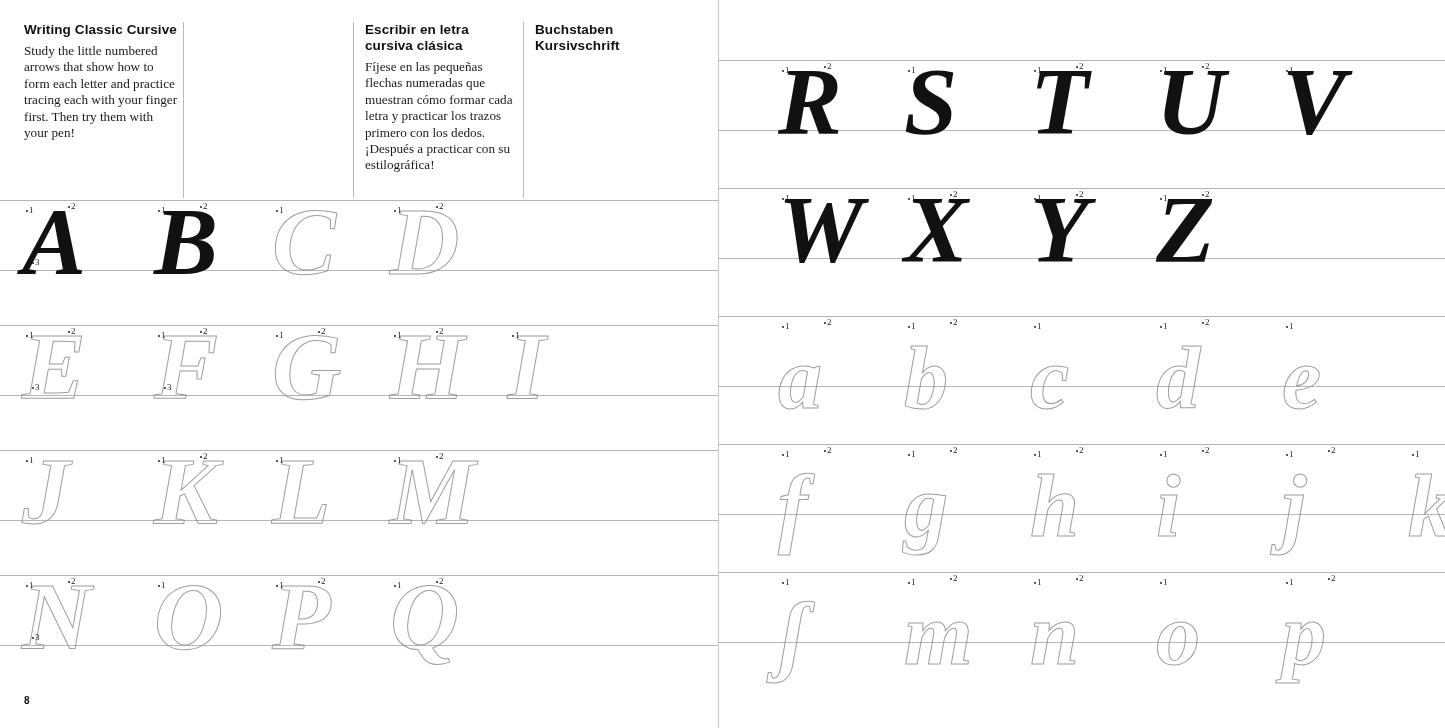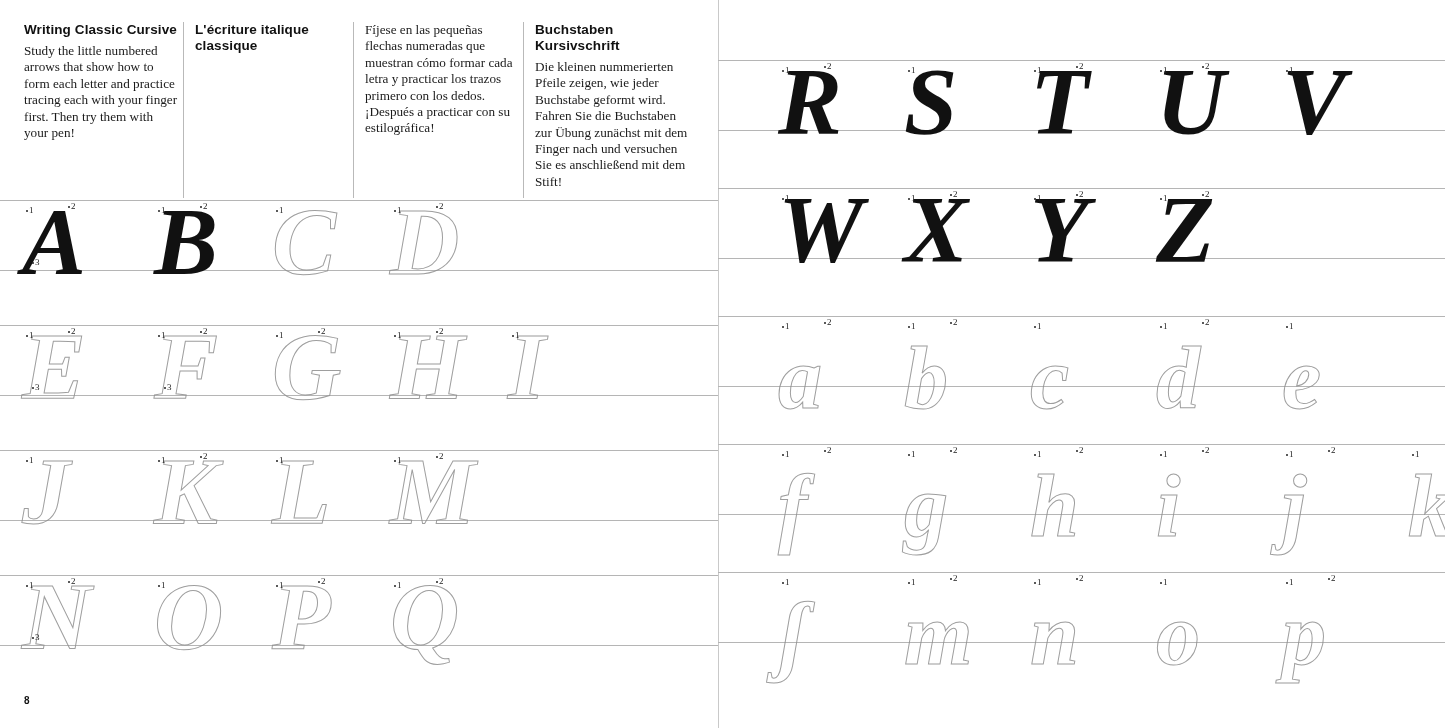--- a/index.html
+++ b/index.html
@@ -181,28 +181,27 @@
 <div class="spread">
 
   <div class="page page-left">
 
     <div class="intro">
       <div class="intro-col">
         <p class="intro-title">Writing Classic Cursive</p>
         <p class="intro-body">Study the little numbered arrows that show how to form each letter and practice tracing each with your finger first. Then try them with your pen!</p>
       </div>
       <div class="intro-col">
-        <p class="intro-title">L'écriture italique classique</p>
       </div>
       <div class="intro-col">
+        <p class="intro-title">Escribir en letra cursiva clásica</p>
         <p class="intro-body">Fíjese en las pequeñas flechas numeradas que muestran cómo formar cada letra y practicar los trazos primero con los dedos. ¡Después a practicar con su estilográfica!</p>
       </div>
       <div class="intro-col">
         <p class="intro-title">Buchstaben Kursivschrift</p>
-        <p class="intro-body">Die kleinen nummerierten Pfeile zeigen, wie jeder Buchstabe geformt wird. Fahren Sie die Buchstaben zur Übung zunächst mit dem Finger nach und versuchen Sie es anschließend mit dem Stift!</p>
       </div>
     </div>
 
     <div class="rows" id="left-rows">
         <div class="row" style="top: 200px;">
           <div class="rule top"></div>
           <div class="rule bottom"></div>
           <div class="glyphs" style="padding-left: 22px;">
             <div class="cell" style="width: 132px;">
               <span class="letter" style="font-size: 96px; top: -6px;">A</span>

